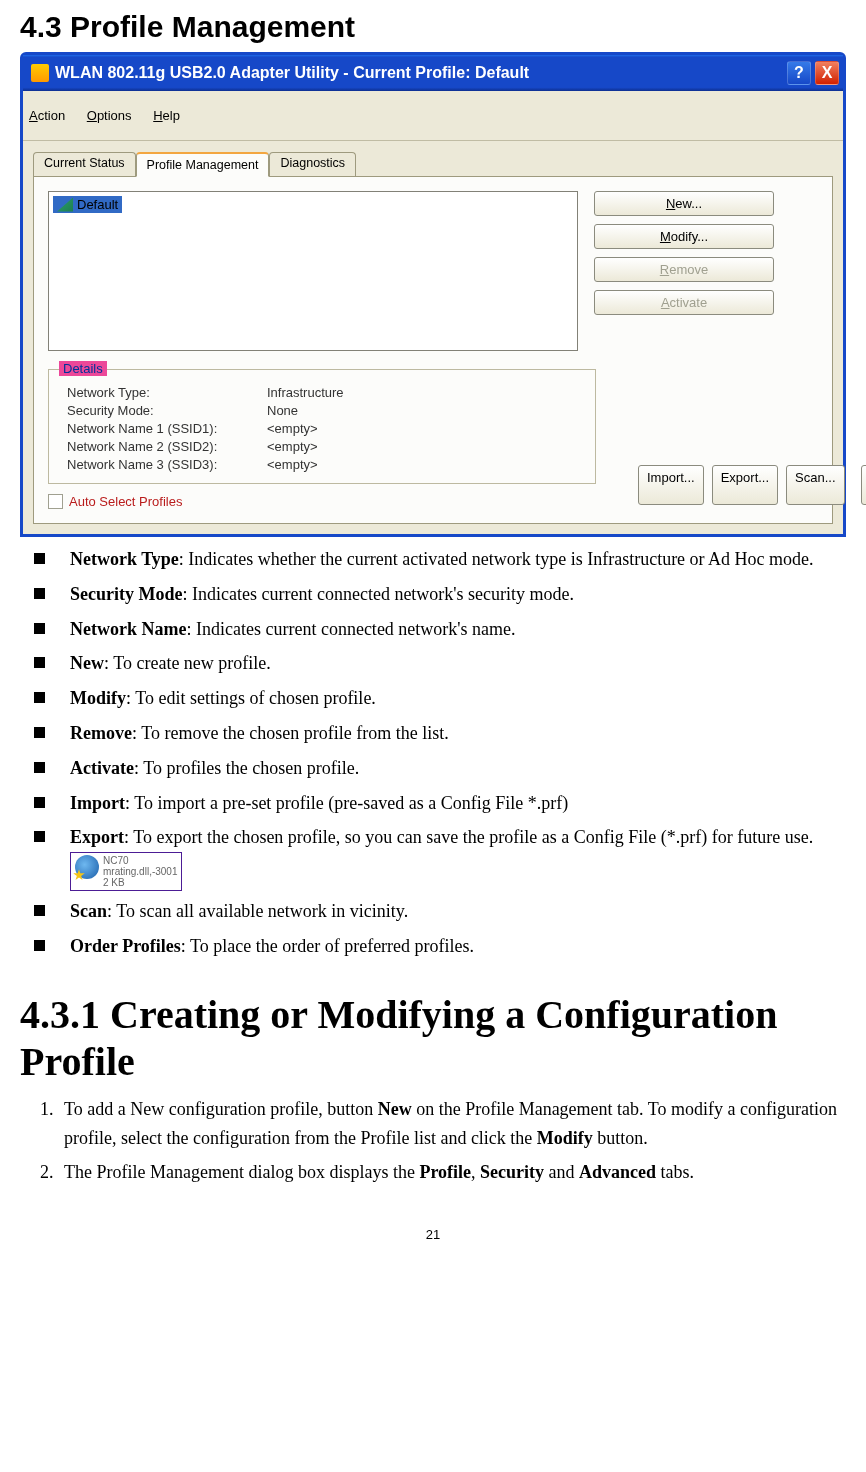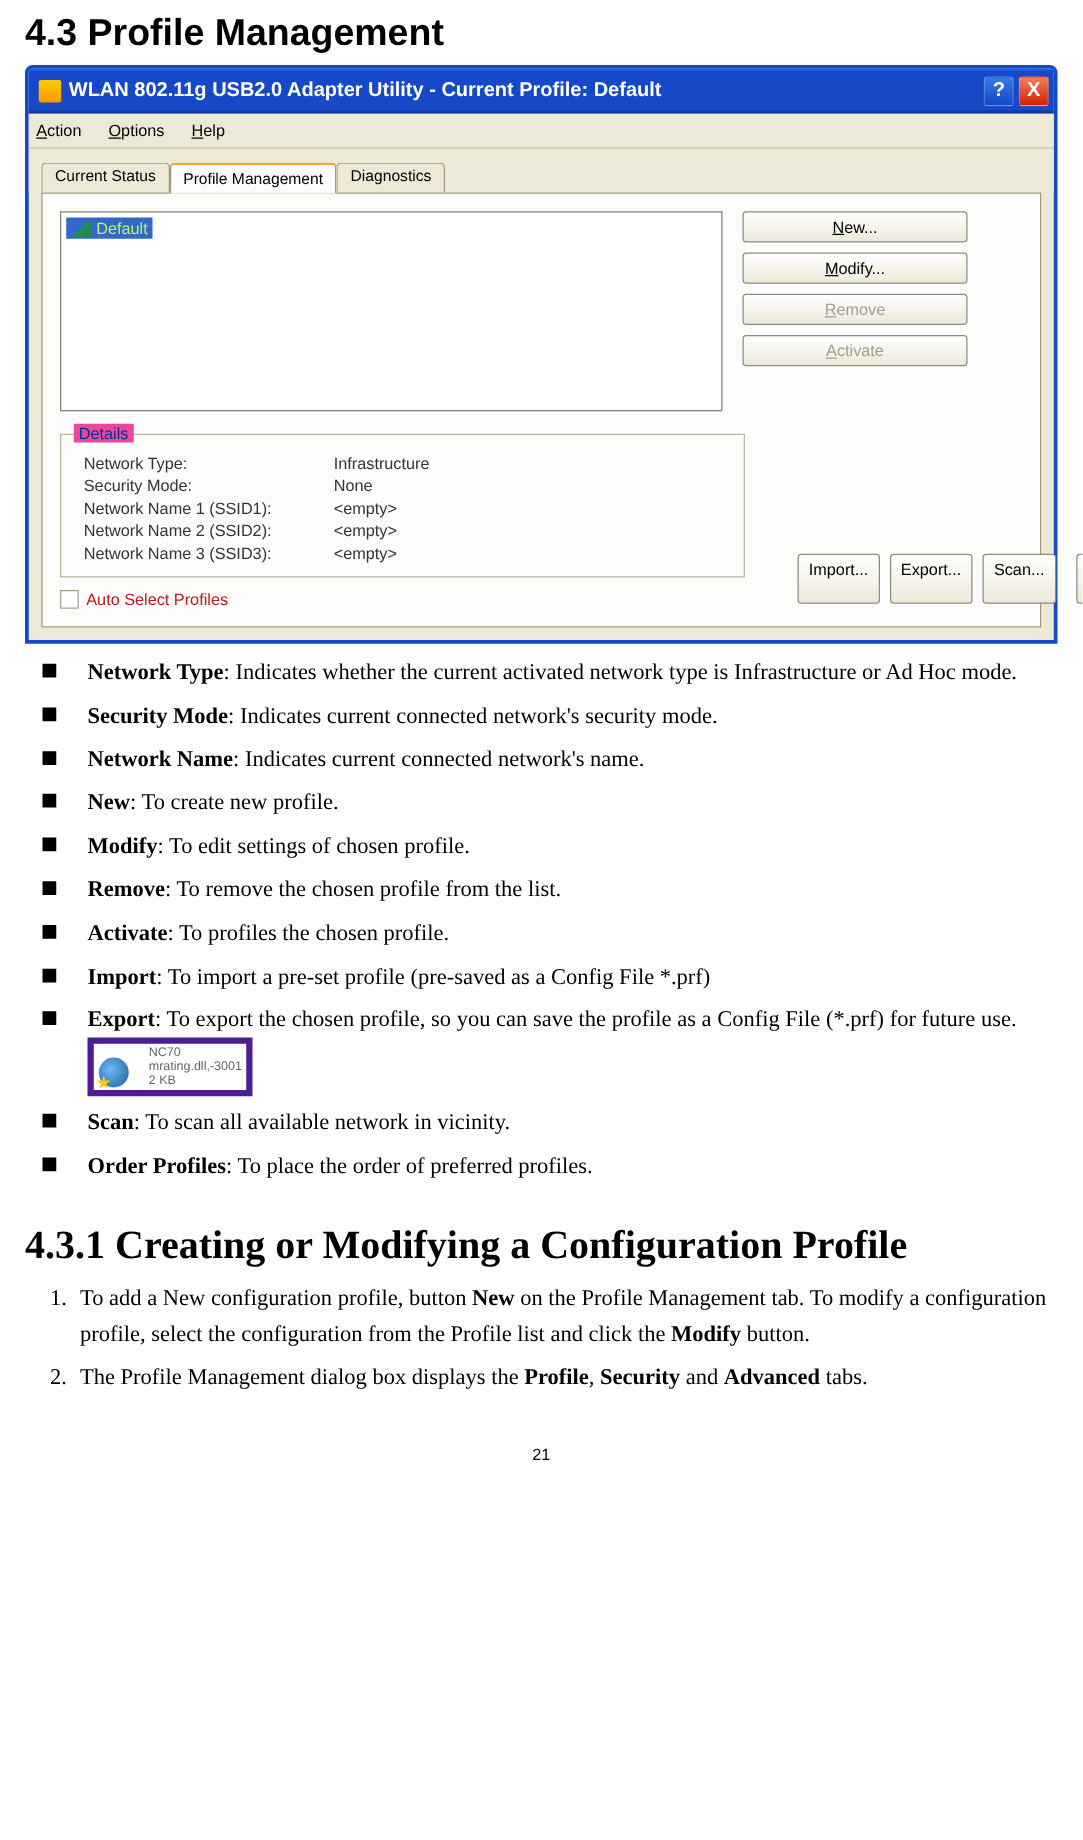--- a/index.html
+++ b/index.html
@@ -12,21 +12,21 @@
     width: 826px;
   }
   h1.section-heading {
     font-family: Arial, Helvetica, sans-serif;
     font-size: 30px;
     font-weight: bold;
     margin: 0 0 8px 0;
   }
   h2.subsection-heading {
     font-family: "Times New Roman", Times, serif;
-    font-size: 32px;
+    font-size: 40px;
     font-weight: bold;
     margin: 30px 0 10px 0;
   }
   
   .window {
     border: 3px solid #1648c8;
     border-radius: 6px 6px 0 0;
     background: #ece9d8;
     font-family: Tahoma, Arial, sans-serif;
     font-size: 13px;
@@ -51,21 +51,21 @@
   .btn-help, .btn-close {
     width: 22px; height: 22px; border-radius: 3px;
     display:flex; align-items:center; justify-content:center;
     font-weight:bold; font-size:16px; color:#fff; cursor:pointer;
     border: 1px solid #fff3;
   }
   .btn-help { background: linear-gradient(to bottom,#357ae8,#1648c8); }
   .btn-close { background: linear-gradient(to bottom,#f08060,#d22000); }
   .menubar {
     background: #ece9d8;
-    padding: 6px 6px;
+    padding: 17px 6px;
     font-size: 13px;
     border-bottom: 1px solid #c0bca4;
   }
   .menubar span { margin-right: 18px; cursor:pointer; }
   .menubar span u { text-decoration: underline; }
   .tab-strip {
     background: #ece9d8;
     padding: 10px 10px 0 10px;
     display:flex;
     gap:0;
@@ -101,21 +101,21 @@
   .profile-list {
     border: 1px solid #828177;
     background: #fff;
     width: 520px;
     height: 150px;
     padding: 4px;
   }
   .profile-item {
     display:flex; align-items:center; gap:4px;
     background: #316ac5;
-    color: #bef264;
+    color: #000000;
     padding: 1px 4px;
     width: fit-content;
   }
   .sig-icon { width:16px; height:14px; background: linear-gradient(135deg,#2aa06e,#1e7f4e); clip-path: polygon(0% 100%, 40% 60%, 70% 30%, 100% 0%, 100% 100%); display:inline-block; }
   .side-buttons { display:flex; flex-direction:column; gap:8px; width:180px; }
   .winbtn {
     border: 1px solid #8b8b7e;
     background: linear-gradient(to bottom,#ffffff,#ece9d8);
     border-radius: 3px;
     padding: 4px 8px;
@@ -146,22 +146,22 @@
   
   ul.square { list-style: none; padding-left: 50px; margin: 8px 0; }
   ul.square li { position:relative; margin: 6px 0; line-height:1.6; }
   ul.square li::before {
     content:""; position:absolute; left:-36px; top:8px;
     width:11px; height:11px; background:#000;
   }
   ol.numbered { padding-left: 38px; margin: 8px 0; }
   ol.numbered li { margin: 6px 0; line-height:1.6; padding-left: 6px; }
   .inline-file {
-    display:inline-flex; align-items:flex-end; gap:16px;
-    border: 5px solid #4c1d95; padding: 2px 4px; font-family: Tahoma, sans-serif;
+    display:inline-flex; align-items:flex-start; gap:4px;
+    border: 1px solid #4c1d95; padding: 2px 4px; font-family: Tahoma, sans-serif;
     font-size: 10px; color:#666; vertical-align:middle;
     background:#fff;
   }
   .inline-file .globe { width:24px; height:24px; background: radial-gradient(circle at 40% 40%, #6eb8f0, #1a5da8); border-radius:50%; position:relative; }
   .inline-file .star { position:absolute; bottom:-2px; left:-2px; width:12px; height:12px; background:#f5c518; clip-path: polygon(50% 0%, 61% 35%, 98% 35%, 68% 57%, 79% 91%, 50% 70%, 21% 91%, 32% 57%, 2% 35%, 39% 35%);}
   .filetext { display:flex; flex-direction:column; line-height:1.1; }
   .page-num { text-align:center; font-family: Arial, sans-serif; font-size:13px; margin-top:40px; }
 </style>
 </head>
 <body>

